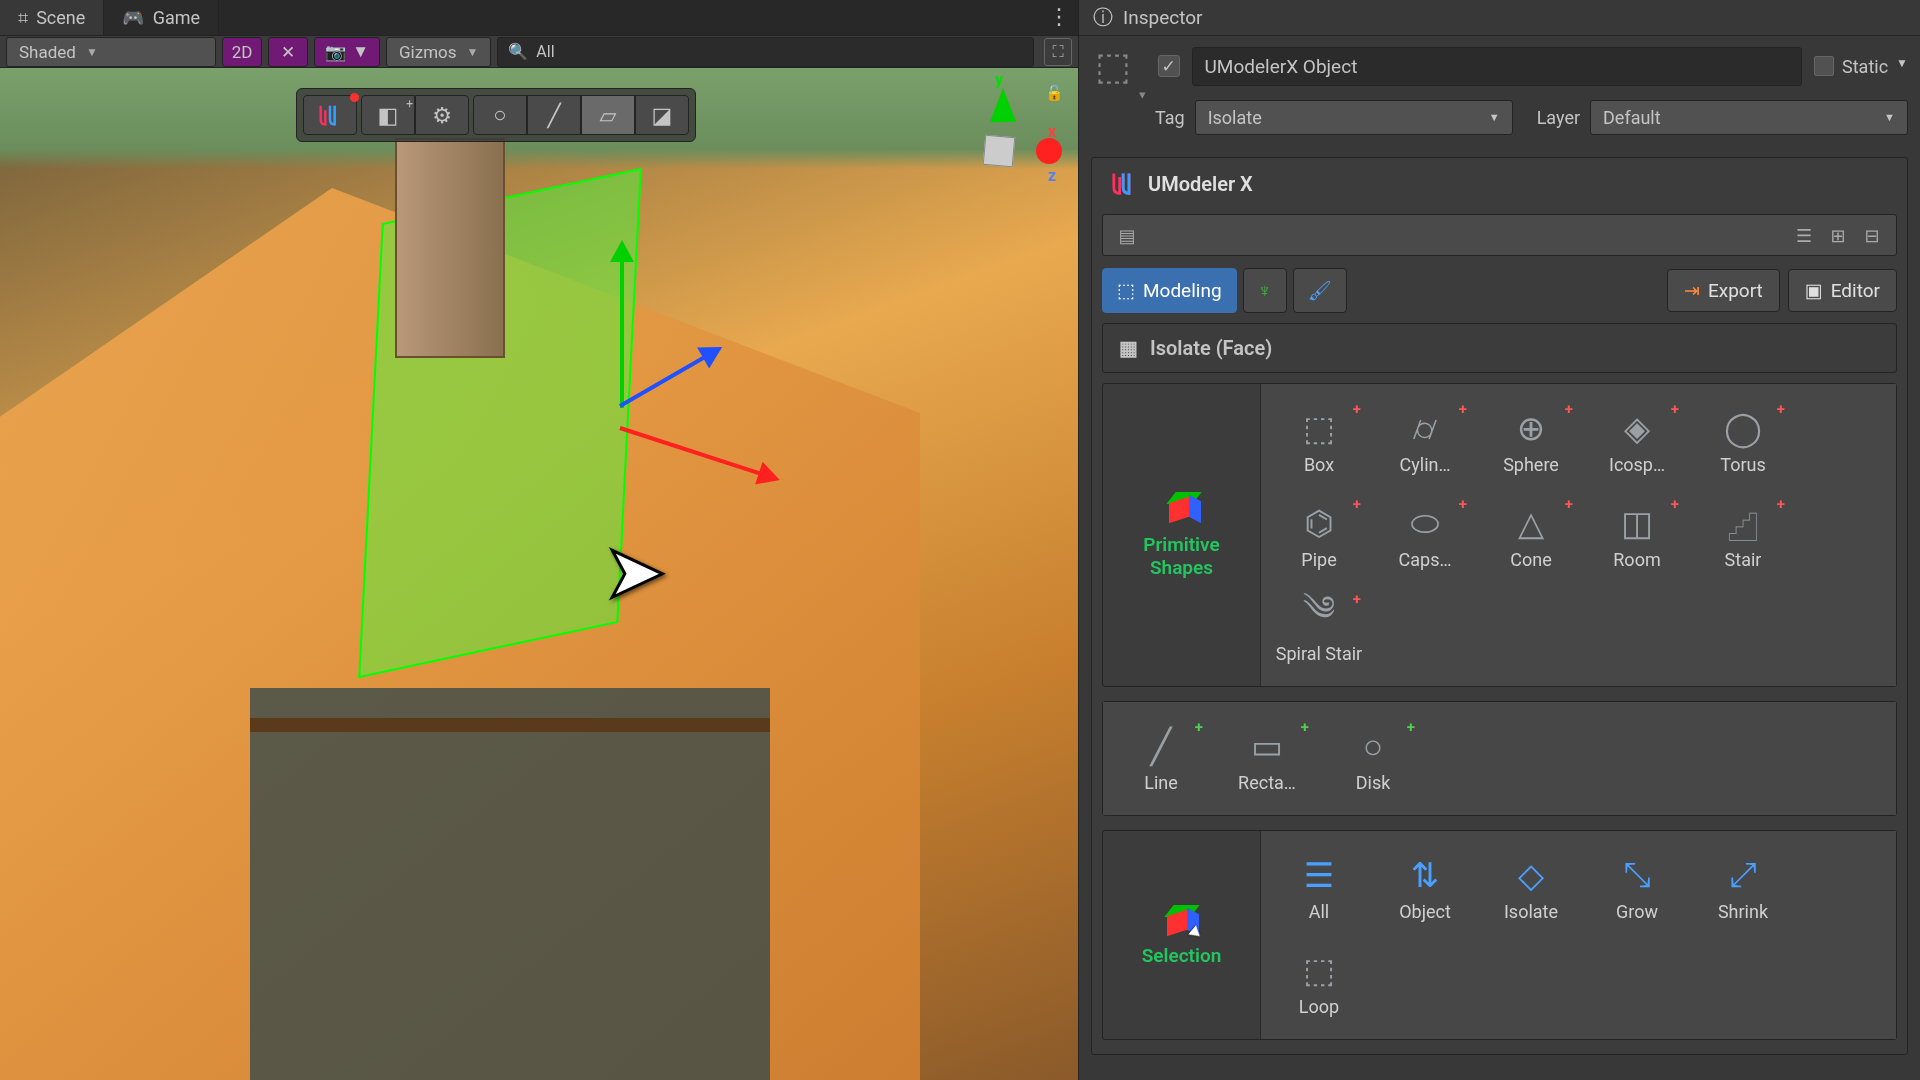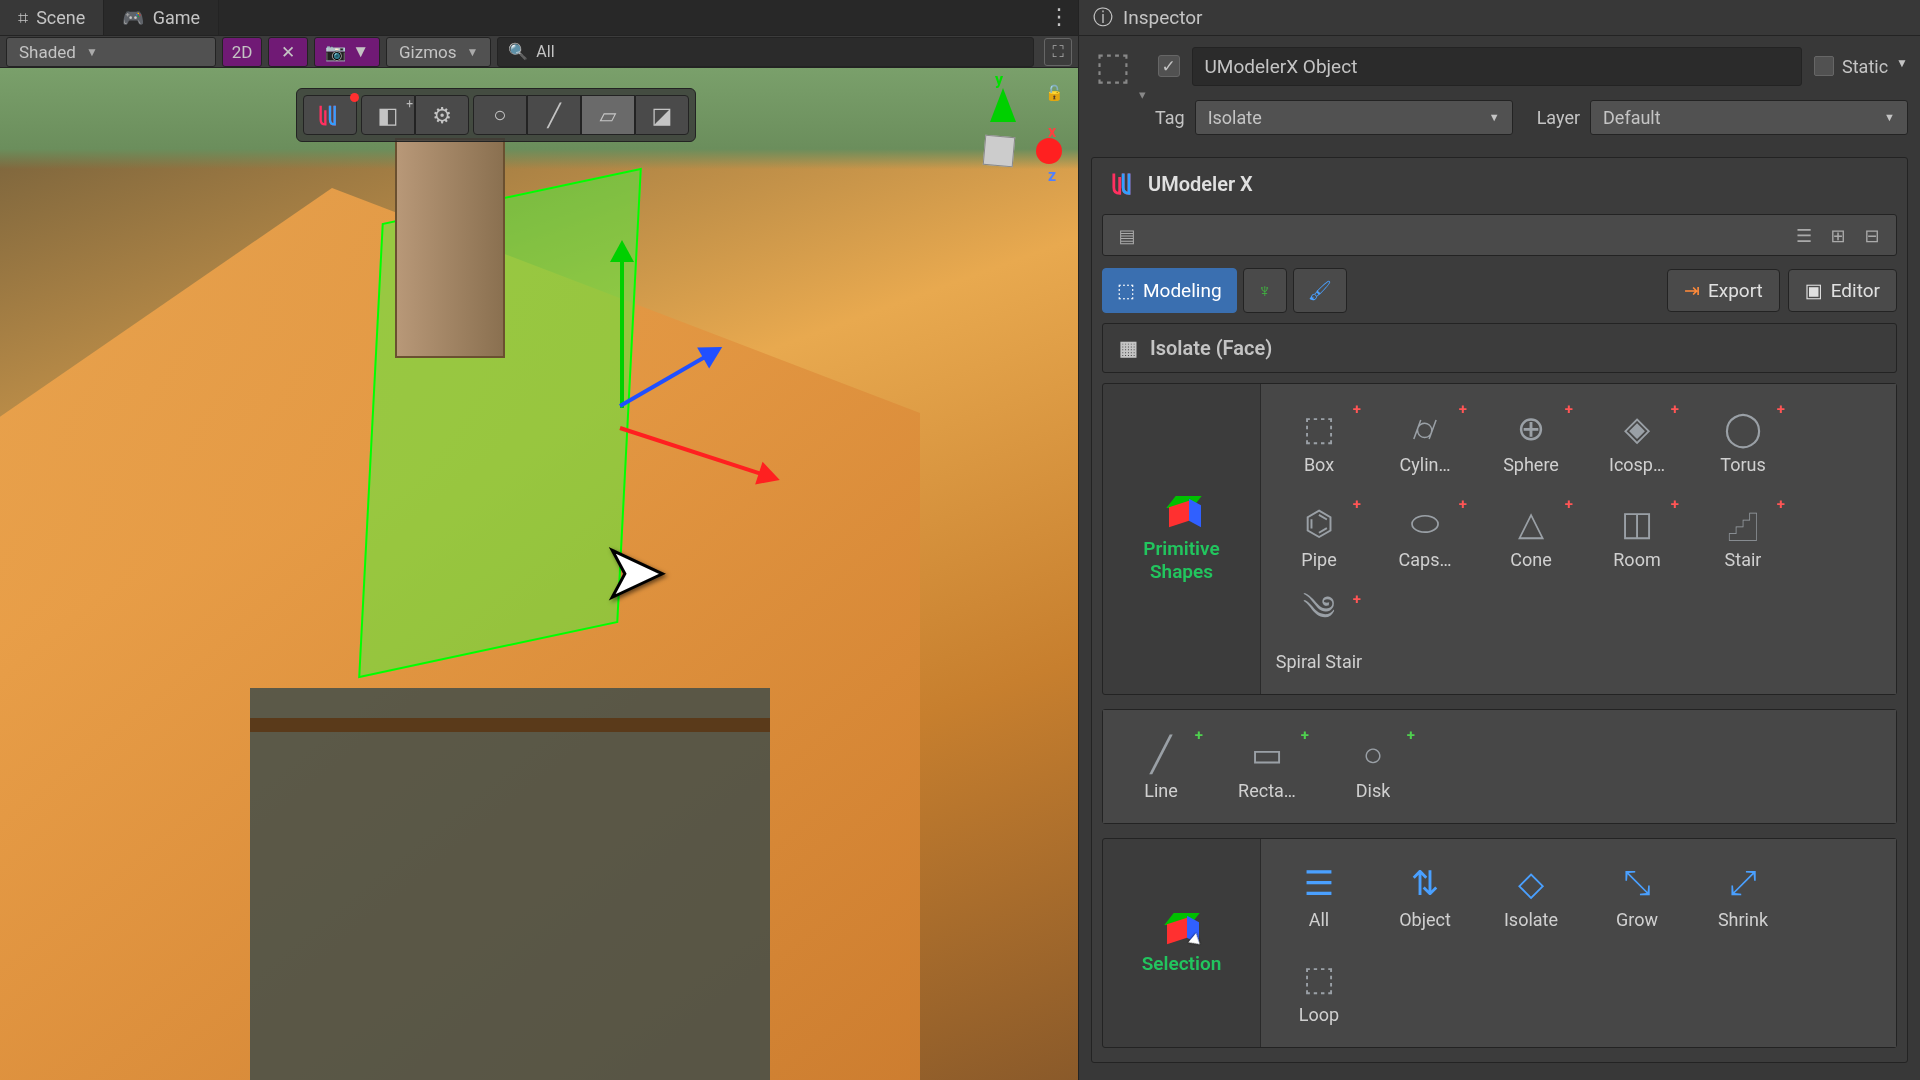--- a/index.html
+++ b/index.html
@@ -107,21 +107,21 @@
 
 
 .tool-panel { margin: 0 10px 14px 10px; background: #3c3c3c; border: 1px solid #232323; border-radius: 3px; display: flex; }
 .tp-label { width: 158px; display: flex; flex-direction: column; align-items: center; justify-content: center; gap: 6px; padding: 18px 8px; border-right: 1px solid #2a2a2a; }
 .tp-label .ic { width: 38px; height: 38px; }
 .tp-label .txt { font-size: 19px; font-weight: 600; color: #22c55e; text-align: center; line-height: 1.2; }
 .tp-grid { flex: 1; background: #474747; display: flex; flex-wrap: wrap; align-content: flex-start; padding: 12px 8px; gap: 6px; }
 .tool-item { width: 100px; display: flex; flex-direction: column; align-items: center; gap: 4px; padding: 10px 2px; cursor: pointer; position: relative; border-radius: 4px; }
 .tool-item .ticon { width: 44px; height: 44px; display: flex; align-items: center; justify-content: center; font-size: 34px; color: #9aa0a6; }
 .tool-item .tlbl { font-size: 18px; color: #d0d0d0; max-width: 96px; overflow: hidden; text-overflow: ellipsis; white-space: nowrap; text-align: center; }
-.tool-item .tlbl.wrap { white-space: normal; line-height: 1.1; margin-top: 8px; }
+.tool-item .tlbl.wrap { white-space: normal; line-height: 1.1; }
 .tool-item .plus { position: absolute; top: 4px; right: 8px; color: #ff5555; font-size: 15px; font-weight: bold; }
 .tool-item .plus.grn { color: #4fd04f; }
 
 
 .ps-cube { width: 38px; height: 38px; position: relative; }
 .ps-cube .f1 { position: absolute; left: 6px; top: 10px; width: 20px; height: 20px; background: #ff3030; transform: skewY(-18deg); }
 .ps-cube .f2 { position: absolute; left: 26px; top: 8px; width: 12px; height: 22px; background: #3060ff; transform: skewY(28deg); }
 .ps-cube .f3 { position: absolute; left: 8px; top: 2px; width: 26px; height: 12px; background: #00c000; transform: skewX(-38deg); }
 
 

